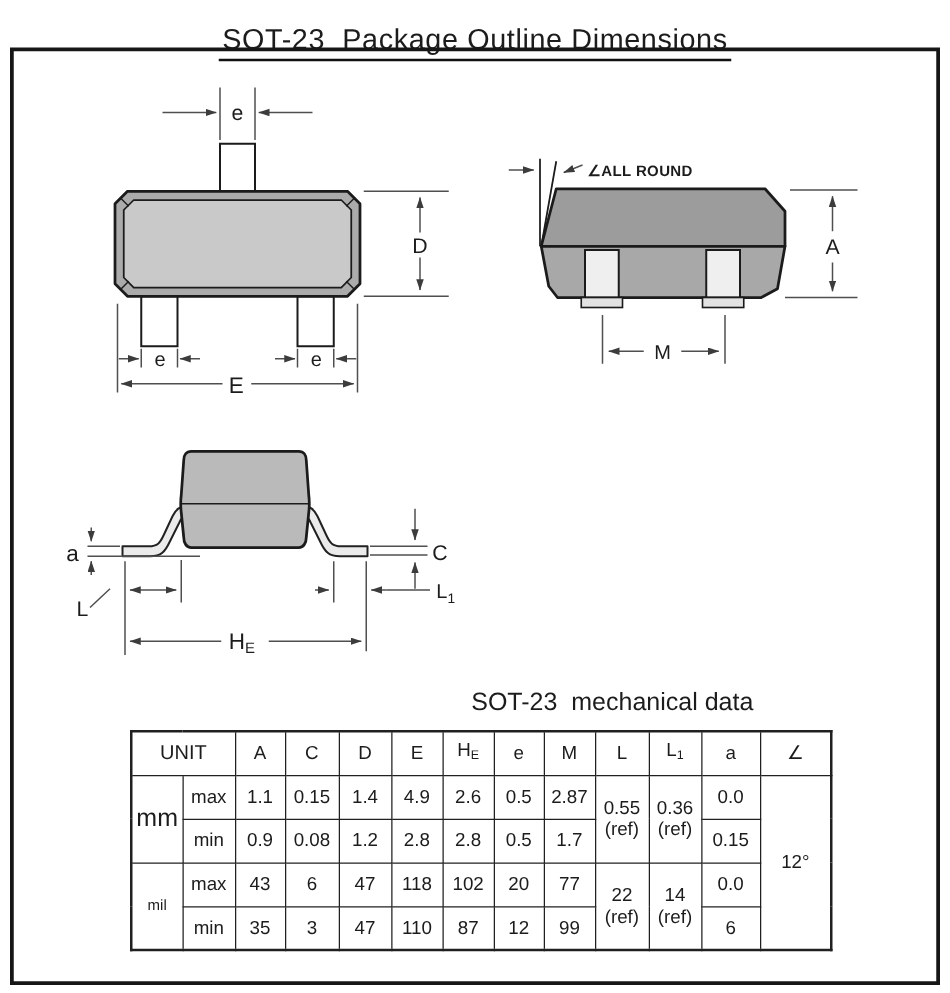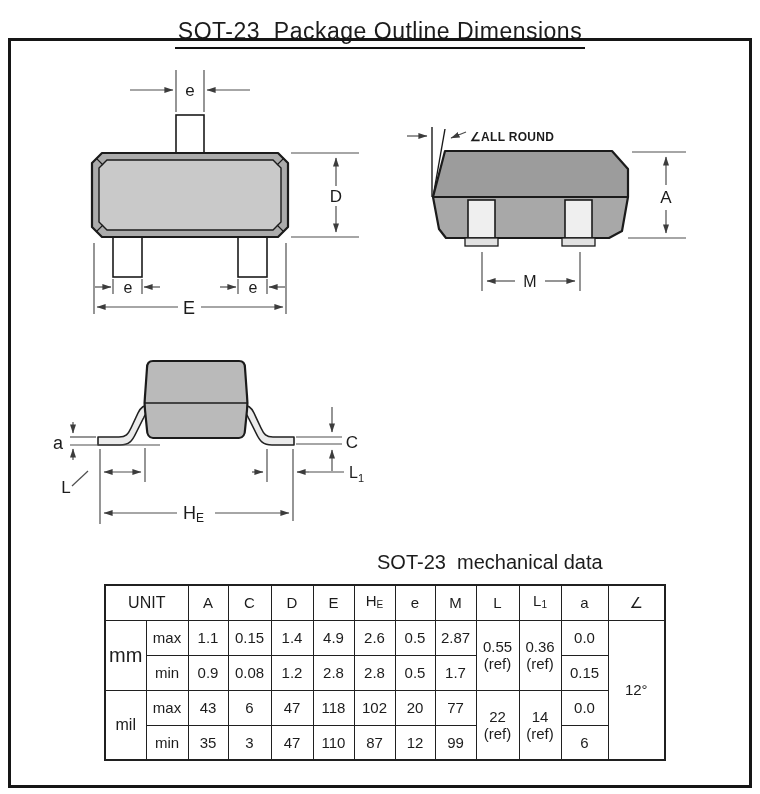--- a/index.html
+++ b/index.html
@@ -235,21 +235,21 @@
       <td>0.9</td>
       <td>0.08</td>
       <td>1.2</td>
       <td>2.8</td>
       <td>2.8</td>
       <td>0.5</td>
       <td>1.7</td>
       <td>0.15</td>
     </tr>
     <tr>
-      <td rowspan="2" style="font-size:16px">mil</td>
+      <td rowspan="2" style="font-size:12px">mil</td>
       <td>max</td>
       <td>43</td>
       <td>6</td>
       <td>47</td>
       <td>118</td>
       <td>102</td>
       <td>20</td>
       <td>77</td>
       <td rowspan="2">
             <div>22</div>

